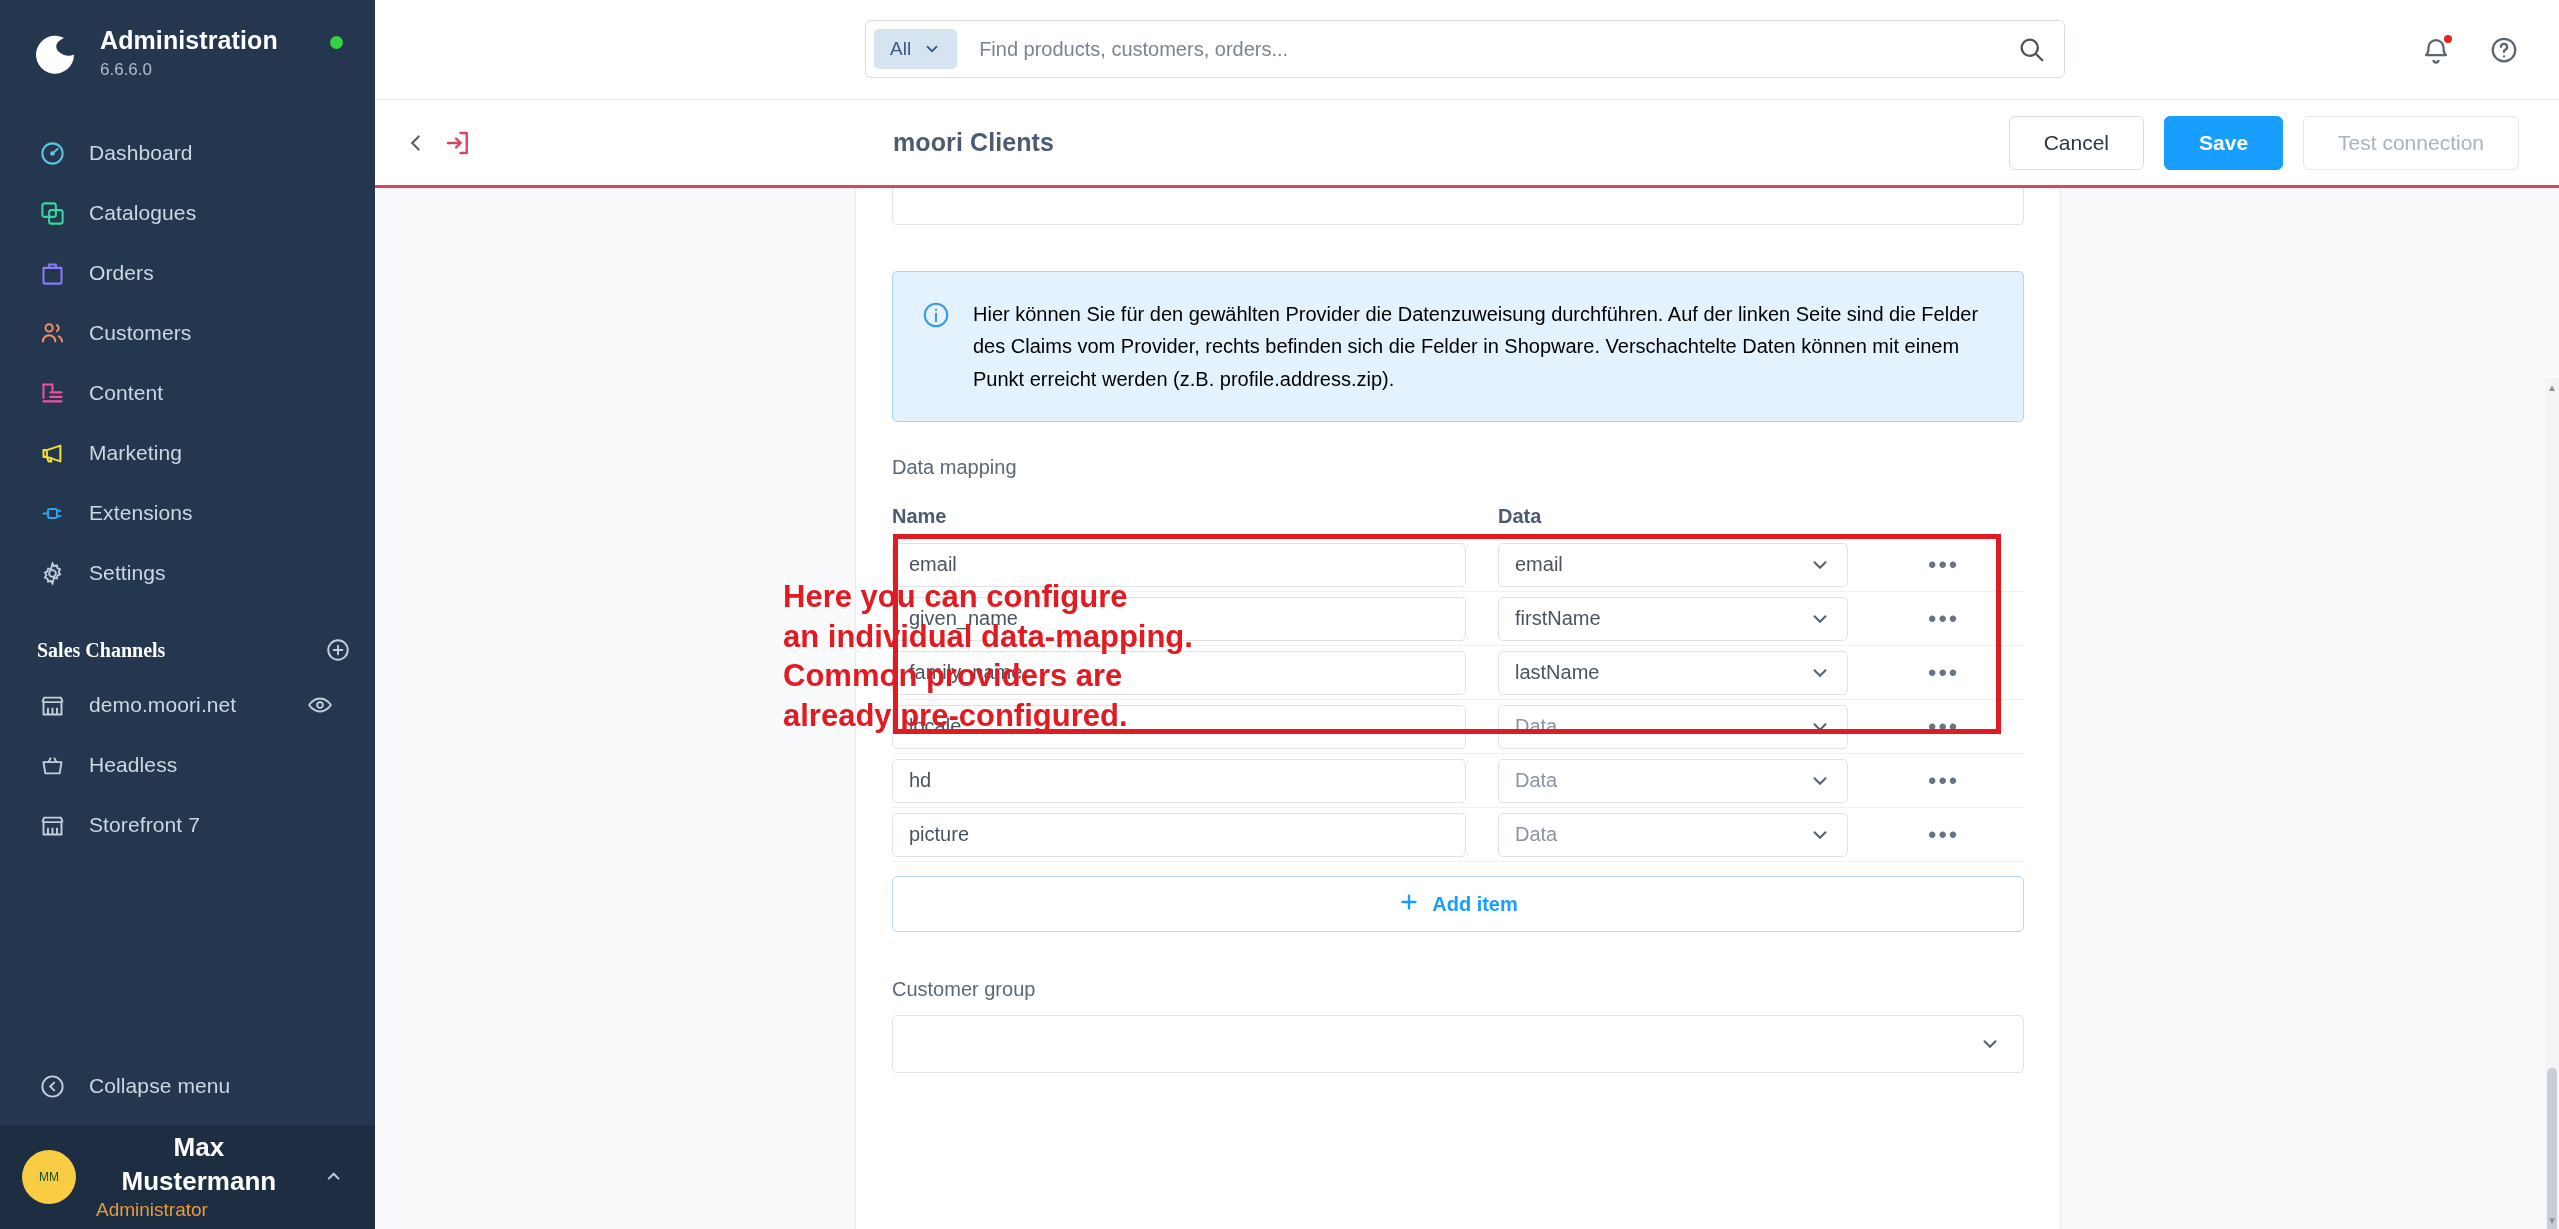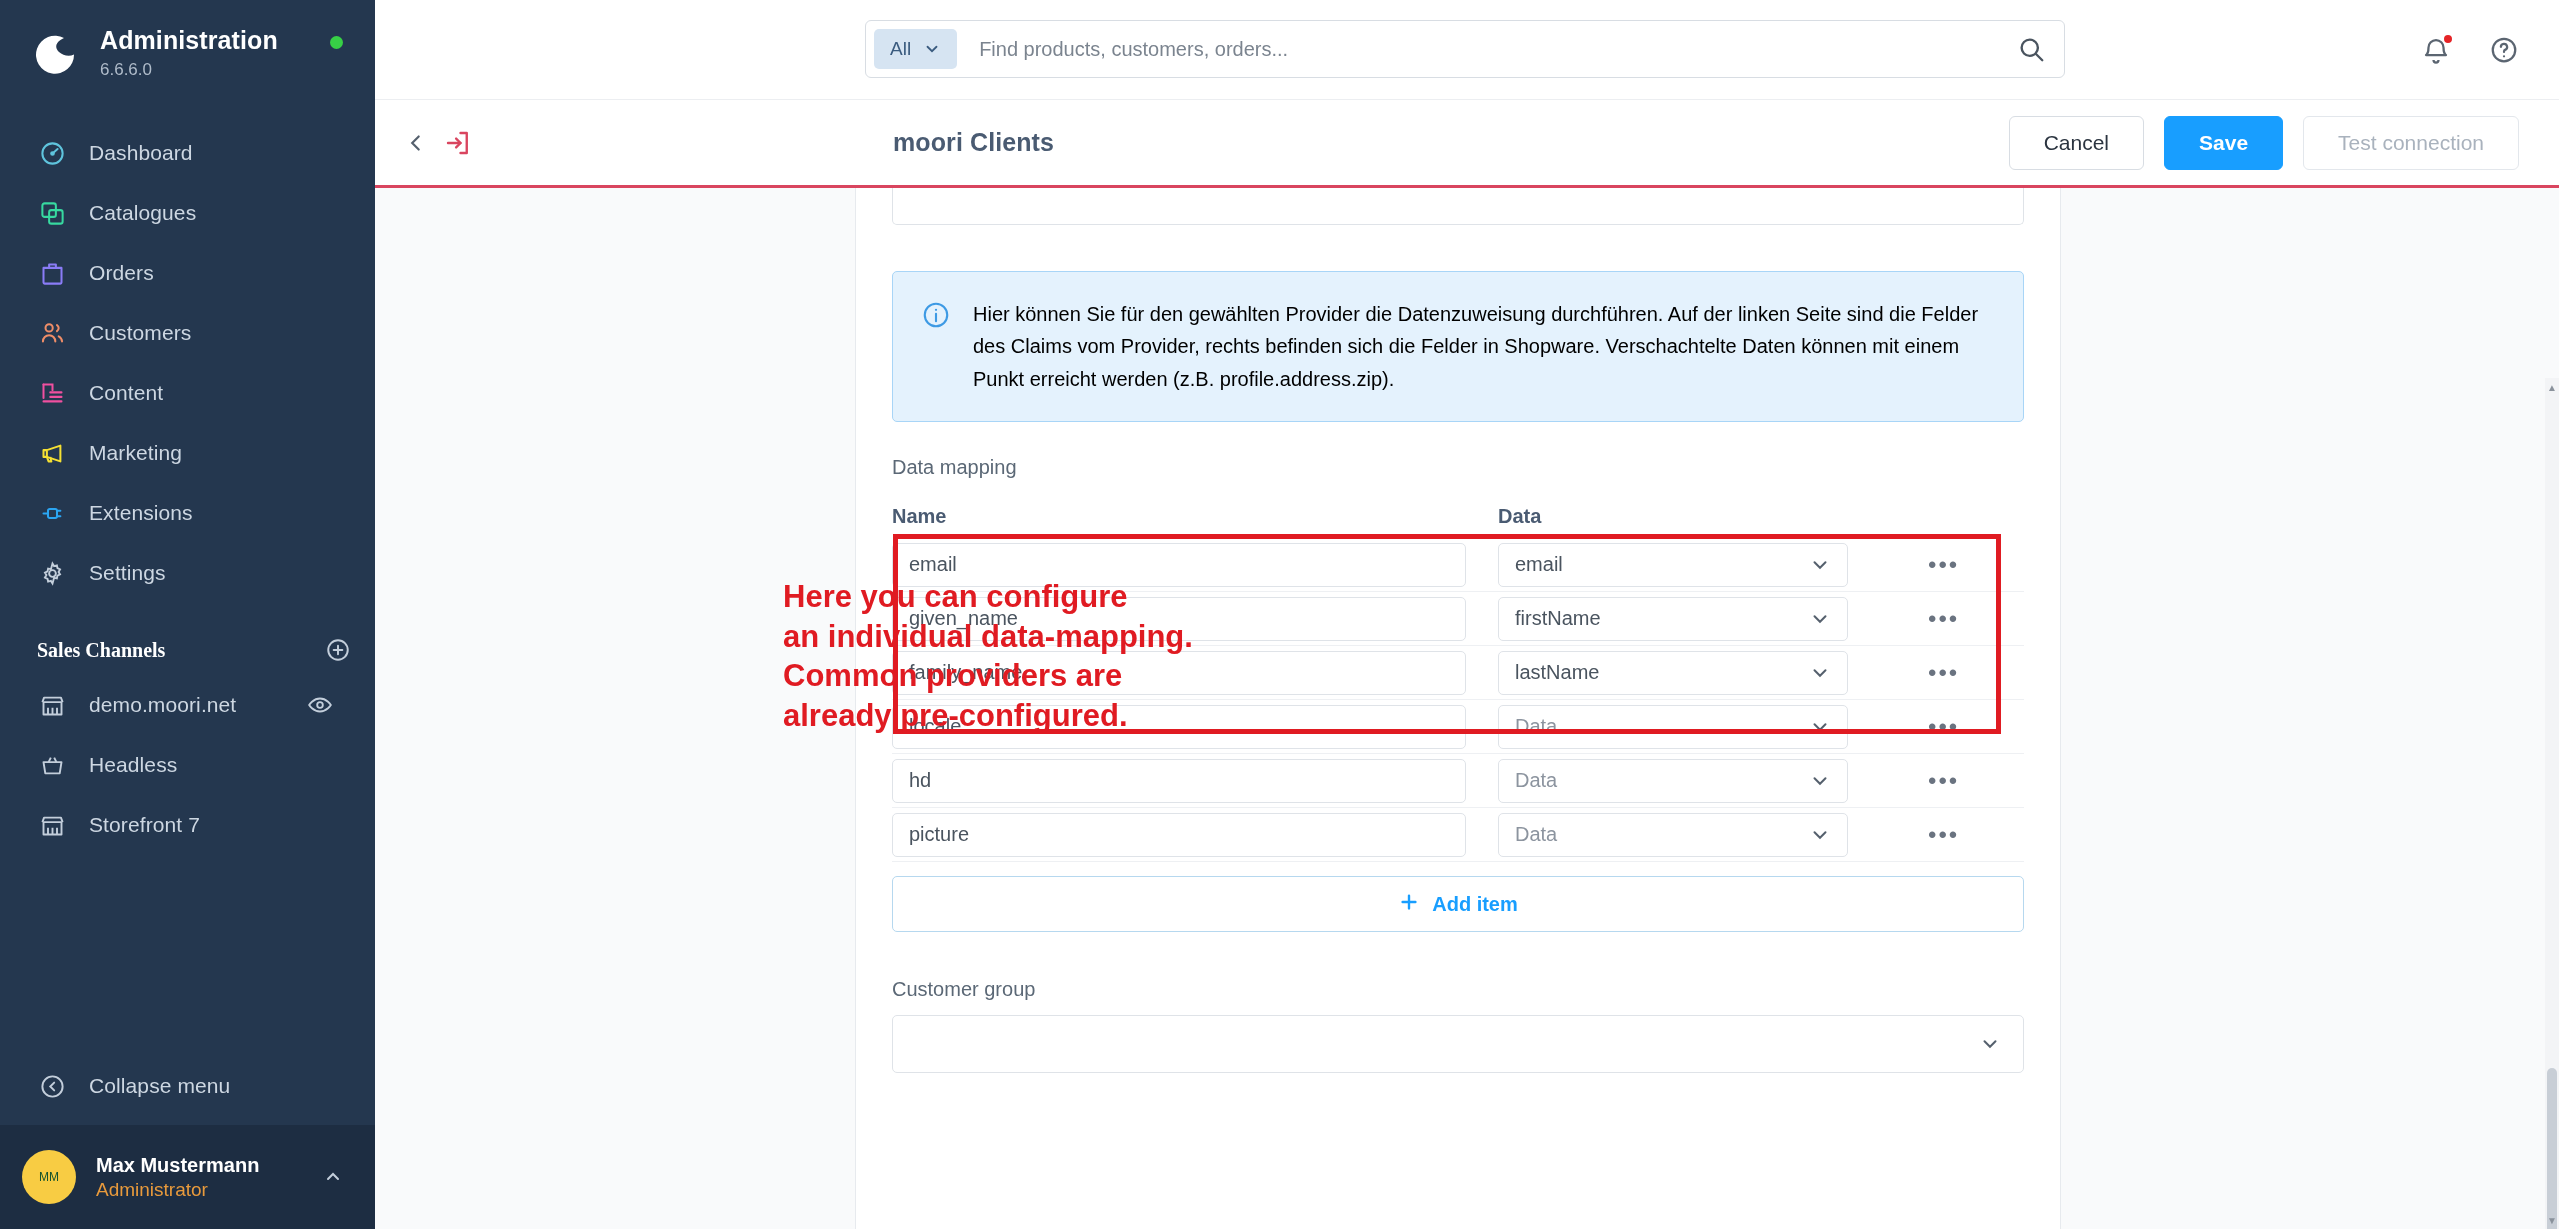--- a/index.html
+++ b/index.html
@@ -59,21 +59,21 @@
     display: flex; align-items: center; gap: 20px;
     background: #1d2d42; height: 104px; padding: 0 30px 0 22px;
     cursor: pointer;
   }
   .sb-avatar {
     width: 54px; height: 54px; border-radius: 50%;
     background: #f8cc43; color: #14532d;
     display: flex; align-items: center; justify-content: center;
     font-size: 12px; font-weight: 400; flex: 0 0 54px;
   }
-  .sb-user-name { font-size: 20px; font-weight: 700; color: #ffffff; line-height: 1.3; text-align: center; }
+  .sb-user-name { font-size: 26px; font-weight: 700; color: #ffffff; line-height: 1.3; text-align: center; }
   .sb-user-role { font-size: 19px; color: #e89a3c; line-height: 1.3; }
   .sb-user-caret { margin-left: auto; width: 24px; height: 24px; color: #c3cedb; }
 
   
   .main { flex: 1 1 auto; display: flex; flex-direction: column; background: #f9fafb; position: relative; }
 
   
   .topbar {
     height: 100px; background: #ffffff; border-bottom: 1px solid #eceef1;
     display: flex; align-items: center; position: relative;

